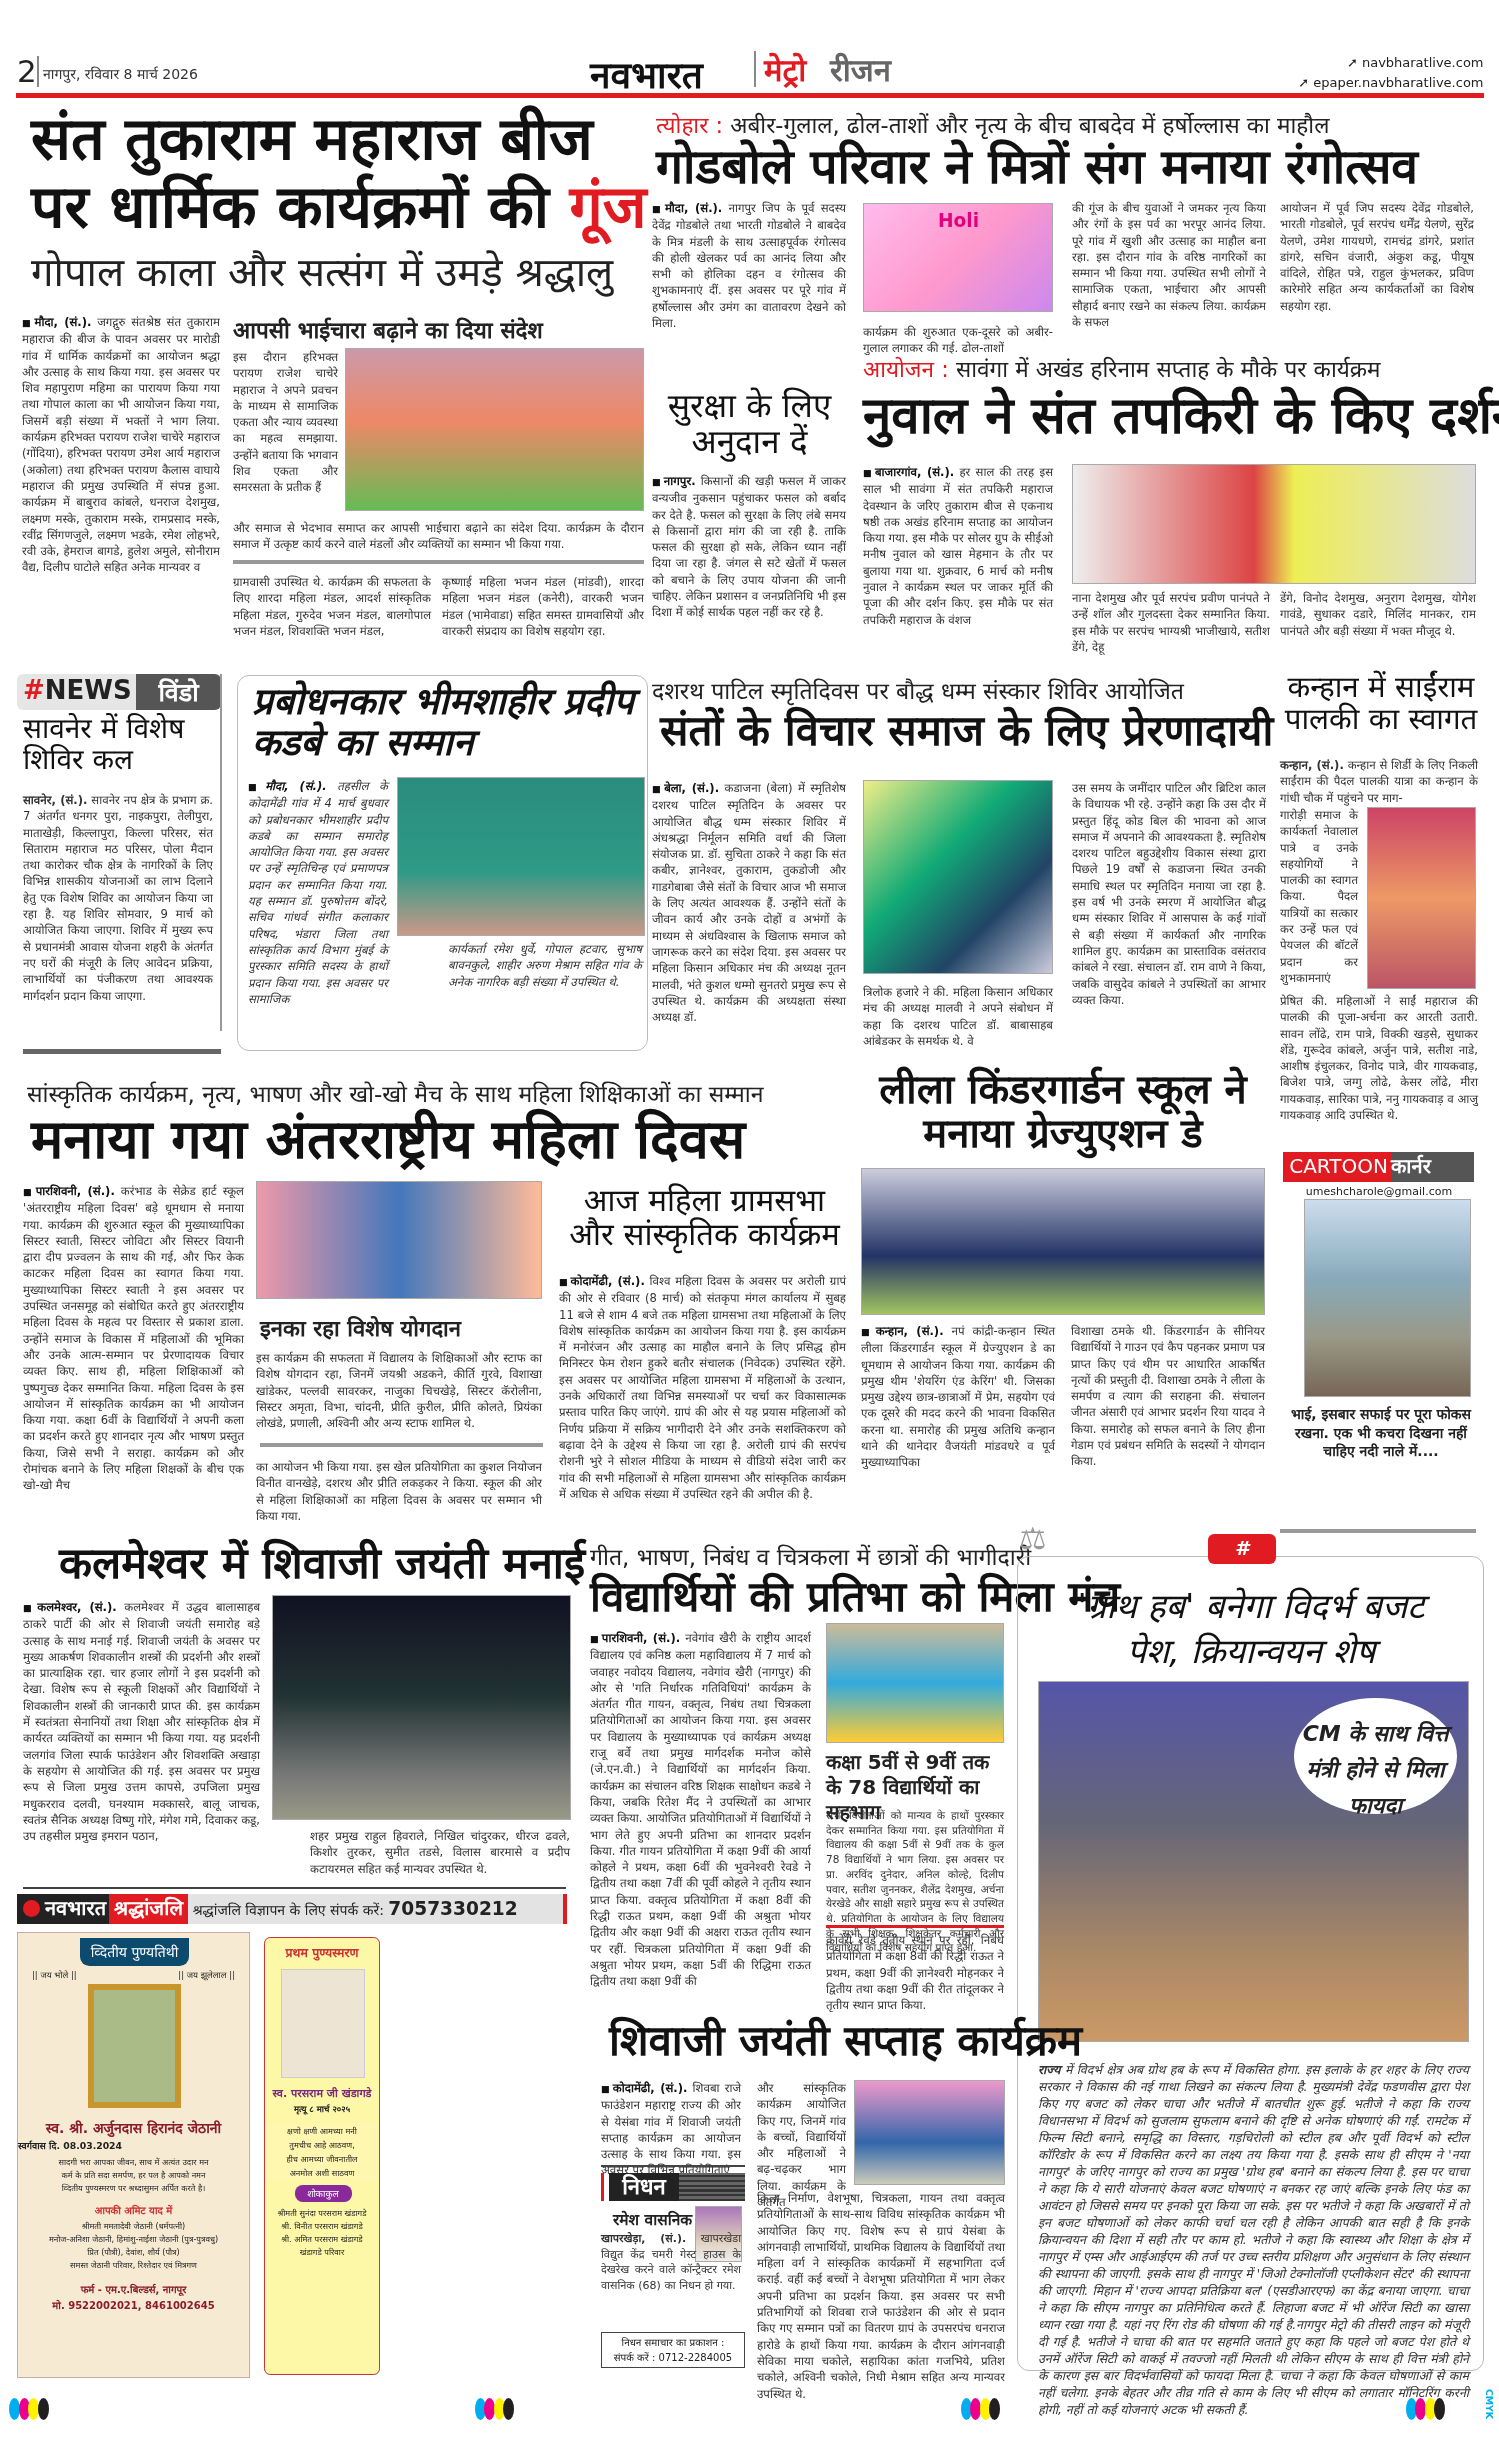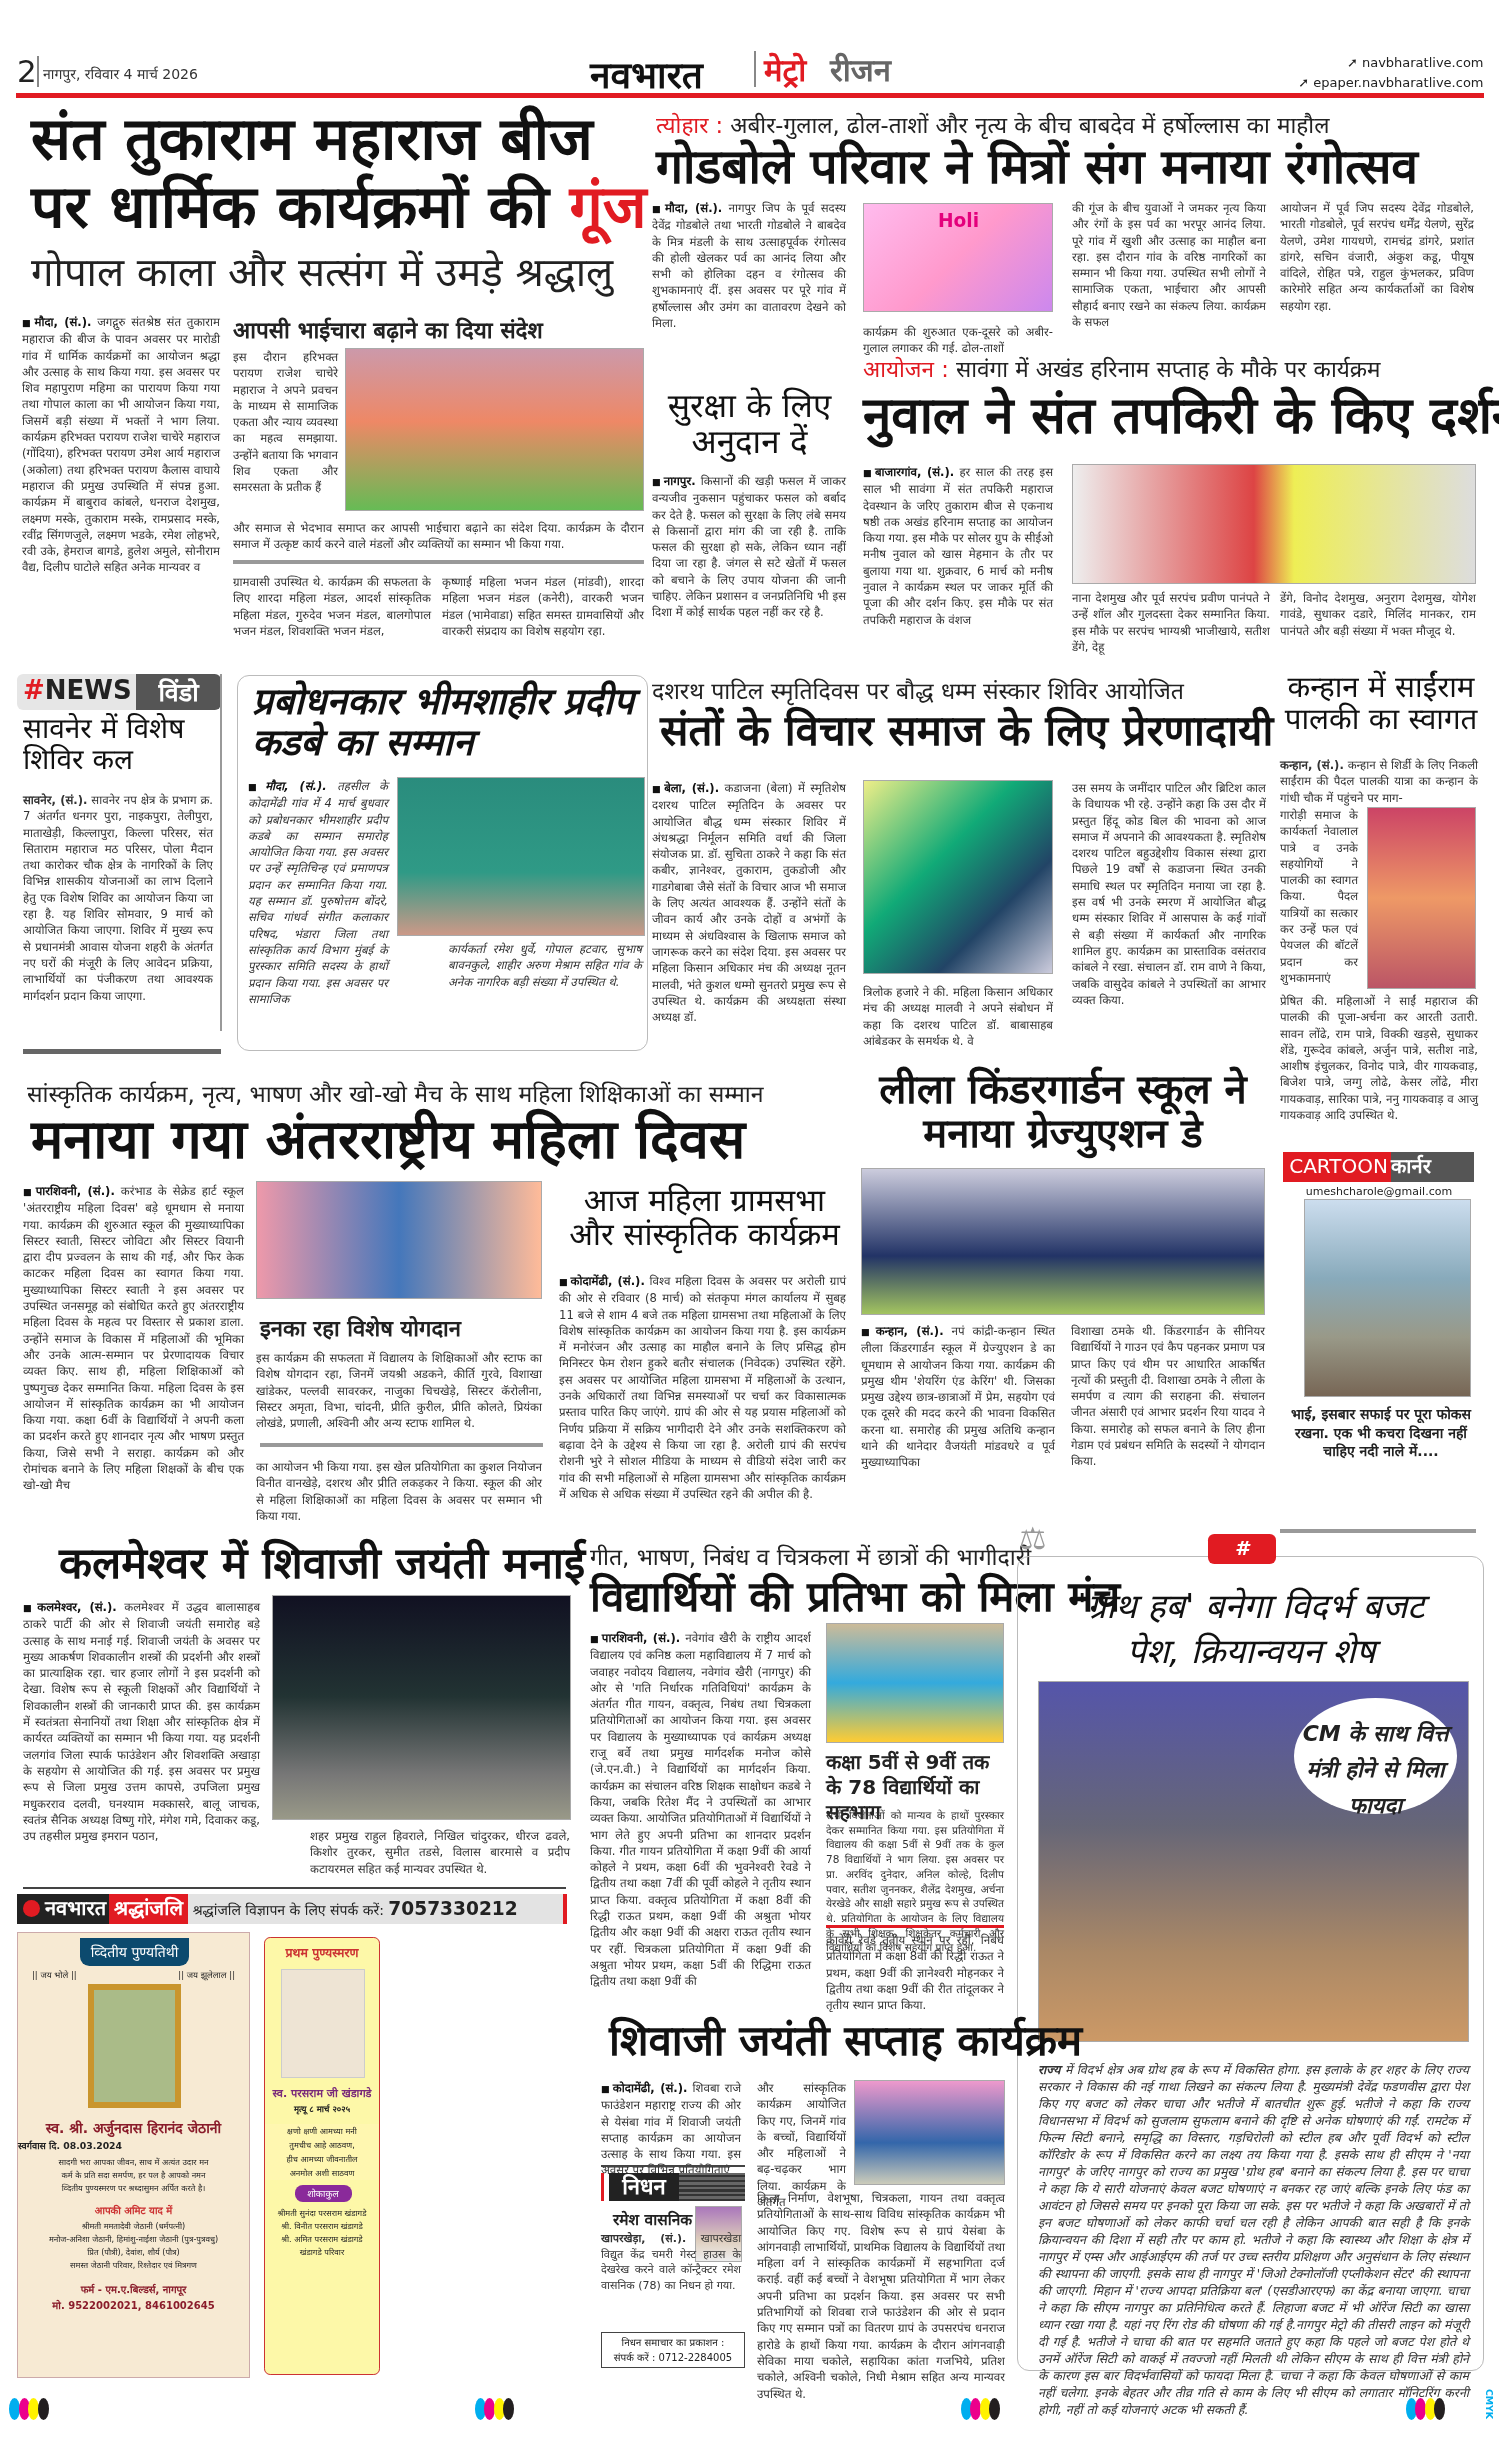--- a/index.html
+++ b/index.html
@@ -15,21 +15,21 @@
   .rule-grey { background: #999; height: 3.9px; }
   .box { border: 1.6px solid #bbb; border-radius: 12px; font-style: italic; }
   .cmyk span { display: inline-block; width: 11px; height: 22px; border-radius: 50%; margin-right: -1.6px; }
 </style>
 </head>
 <body>
 
 <header>
   <div class="abs" style="left:17px;top:53px;font-size:31px;">2</div>
   <div class="abs" style="left:37px;top:56px;width:1.6px;height:31px;background:#888;"></div>
-  <div class="abs" style="left:43px;top:64px;font-size:14px;color:#333;">नागपुर, रविवार 4 मार्च 2026</div>
+  <div class="abs" style="left:43px;top:64px;font-size:14px;color:#333;">नागपुर, रविवार 8 मार्च 2026</div>
   <div class="abs" style="left:590px;top:48px;font-size:37px;font-weight:bold;color:#111;">नवभारत</div>
   <div class="abs" style="left:754px;top:51px;width:2.3px;height:36px;background:#888;"></div>
   <div class="abs" style="left:764px;top:48px;font-size:31px;font-weight:bold;color:#e11b22;">मेट्रो</div>
   <div class="abs" style="left:830px;top:48px;font-size:31px;font-weight:bold;color:#666;">रीजन</div>
   <div class="abs" style="right:15.5px;top:53px;font-size:13px;color:#222;text-align:right;line-height:20px;">
     <div><span>➚ </span><span>navbharatlive.com</span></div>
     <div><span>➚ </span><span>epaper.navbharatlive.com</span></div>
   </div>
   <div class="abs rule-red" style="left:15.5px;top:93px;width:1468px;"></div>
 </header>
@@ -229,21 +229,21 @@
   <div class="abs body-text" style="left:757px;top:2190px;width:248px;">किला निर्माण, वेशभूषा, चित्रकला, गायन तथा वक्तृत्व प्रतियोगिताओं के साथ-साथ विविध सांस्कृतिक कार्यक्रम भी आयोजित किए गए. विशेष रूप से ग्रापं येसंबा के आंगनवाड़ी लाभार्थियों, प्राथमिक विद्यालय के विद्यार्थियों तथा महिला वर्ग ने सांस्कृतिक कार्यक्रमों में सहभागिता दर्ज कराई. वहीं कई बच्चों ने वेशभूषा प्रतियोगिता में भाग लेकर अपनी प्रतिभा का प्रदर्शन किया. इस अवसर पर सभी प्रतिभागियों को शिवबा राजे फाउंडेशन की ओर से प्रदान किए गए सम्मान पत्रों का वितरण ग्रापं के उपसरपंच धनराज हारोडे के हाथों किया गया. कार्यक्रम के दौरान आंगनवाड़ी सेविका माया चकोले, सहायिका कांता गजभिये, प्रतिश चकोले, अश्विनी चकोले, निधी मेश्राम सहित अन्य मान्यवर उपस्थित थे.</div>
 </article>
 
 <aside>
   <div class="abs" style="left:601px;top:2165px;width:144px;height:1.6px;background:#444;"></div>
   <div class="abs" style="left:601px;top:2173px;width:3.1px;height:28px;background:#e11b22;"></div>
   <div class="abs" style="left:609px;top:2173px;width:136px;height:28px;background:repeating-linear-gradient(0deg,#333 0 2.3px,#666 2.3px 4.7px);"></div>
   <div class="abs" style="left:609px;top:2173px;width:70px;height:28px;background:#222;color:#fff;font-size:22px;font-weight:bold;text-align:center;line-height:28px;">निधन</div>
   <div class="abs" style="left:613px;top:2208px;font-size:15.5px;font-weight:bold;">रमेश वासनिक</div>
   <div class="abs photo" style="left:695px;top:2206px;width:47px;height:56px;background:linear-gradient(180deg,#a7b 0%,#dcb 60%,#eee 100%);"></div>
-  <div class="abs body-text" style="left:601px;top:2231px;width:140px;font-size:11px;line-height:15.5px;"><span style="font-weight:bold">खापरखेड़ा, (सं.).</span> <span>खापरखेडा विद्युत केंद्र चमरी गेस्ट हाउस के देखरेख करने वाले कॉन्ट्रैक्टर रमेश वासनिक (78) का निधन हो गया.</span></div>
+  <div class="abs body-text" style="left:601px;top:2231px;width:140px;font-size:11px;line-height:15.5px;"><span style="font-weight:bold">खापरखेड़ा, (सं.).</span> <span>खापरखेडा विद्युत केंद्र चमरी गेस्ट हाउस के देखरेख करने वाले कॉन्ट्रैक्टर रमेश वासनिक (68) का निधन हो गया.</span></div>
   <div class="abs" style="left:601px;top:2332px;width:144px;height:36px;border:0.8px solid #444;font-size:10px;text-align:center;line-height:15.5px;padding-top:1.6px;">
     <div>निधन समाचार का प्रकाशन :</div>
     <div>संपर्क करें : 0712-2284005</div>
   </div>
 </aside>
 
 <div class="abs cmyk" style="left:9.3px;top:2398px;"><span style="background:#00aeef"></span><span style="background:#ec008c"></span><span style="background:#fff200"></span><span style="background:#231f20"></span></div>
 <div class="abs cmyk" style="left:475px;top:2398px;"><span style="background:#00aeef"></span><span style="background:#ec008c"></span><span style="background:#fff200"></span><span style="background:#231f20"></span></div>
 <div class="abs cmyk" style="left:961px;top:2398px;"><span style="background:#00aeef"></span><span style="background:#ec008c"></span><span style="background:#fff200"></span><span style="background:#231f20"></span></div>
 <div class="abs cmyk" style="left:1406px;top:2398px;"><span style="background:#00aeef"></span><span style="background:#ec008c"></span><span style="background:#fff200"></span><span style="background:#231f20"></span></div>

